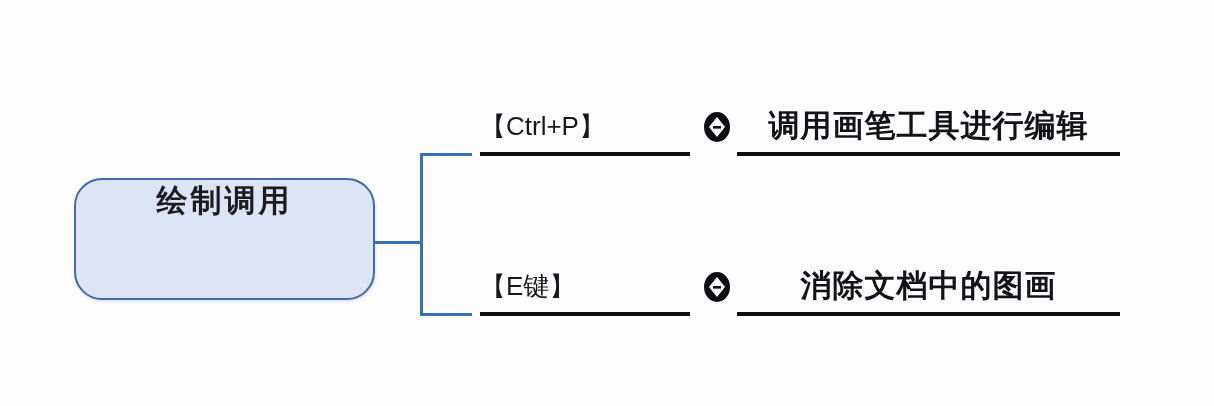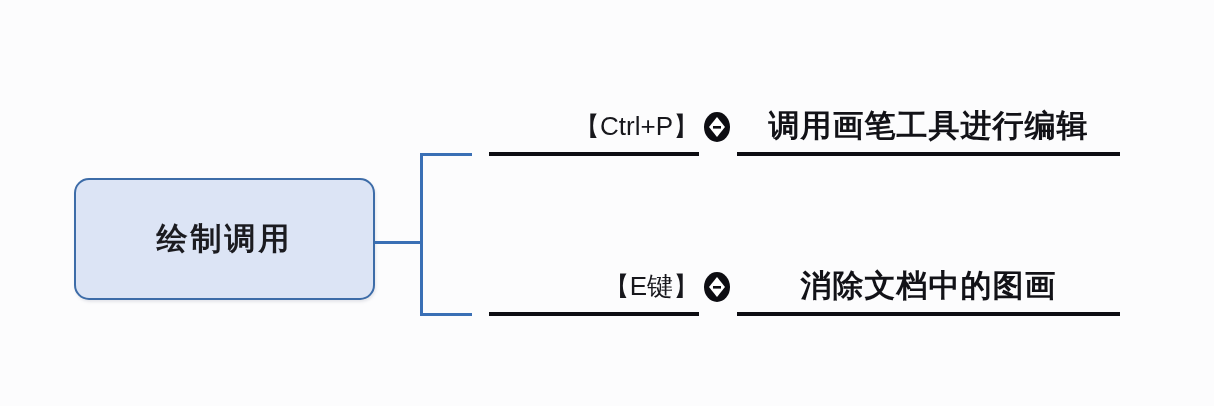--- a/index.html
+++ b/index.html
@@ -23,23 +23,23 @@
   
   .root-node {
     position: absolute;
     left: 74px;
     top: 178px;
     width: 301px;
     height: 122px;
     box-sizing: border-box;
     background: #dce4f5;
     border: 2px solid #3d6ca8;
-    border-radius: 15px;
+    border-radius: 28px;
     display: flex;
-    align-items: center;
+    align-items: flex-start;
     justify-content: center;
     box-shadow: 1px 2px 3px rgba(120,130,150,0.18);
   }
   .root-node-label {
     font-size: 31px;
     font-weight: bold;
     color: #1b1b20;
     letter-spacing: 3px;
     font-family: "DejaVu Sans", "Liberation Sans", sans-serif;
     white-space: nowrap;
@@ -78,27 +78,27 @@
   
   .branch {
     position: absolute;
     height: 70px;
   }
   .branch-1 { left: 478px; top: 100px; }
   .branch-2 { left: 478px; top: 260px; }
 
   .key-cell {
     position: absolute;
-    left: 11px;
+    left: 2px;
     top: 0;
     width: 210px;
     height: 56px;
     display: flex;
     align-items: center;
-    justify-content: flex-end;
+    justify-content: flex-start;
     border-bottom: 4px solid #0d0d12;
     box-sizing: border-box;
   }
   .key-label {
     font-size: 26px;
     color: #17171c;
     white-space: nowrap;
     font-family: "Liberation Sans", "DejaVu Sans", sans-serif;
   }
 

